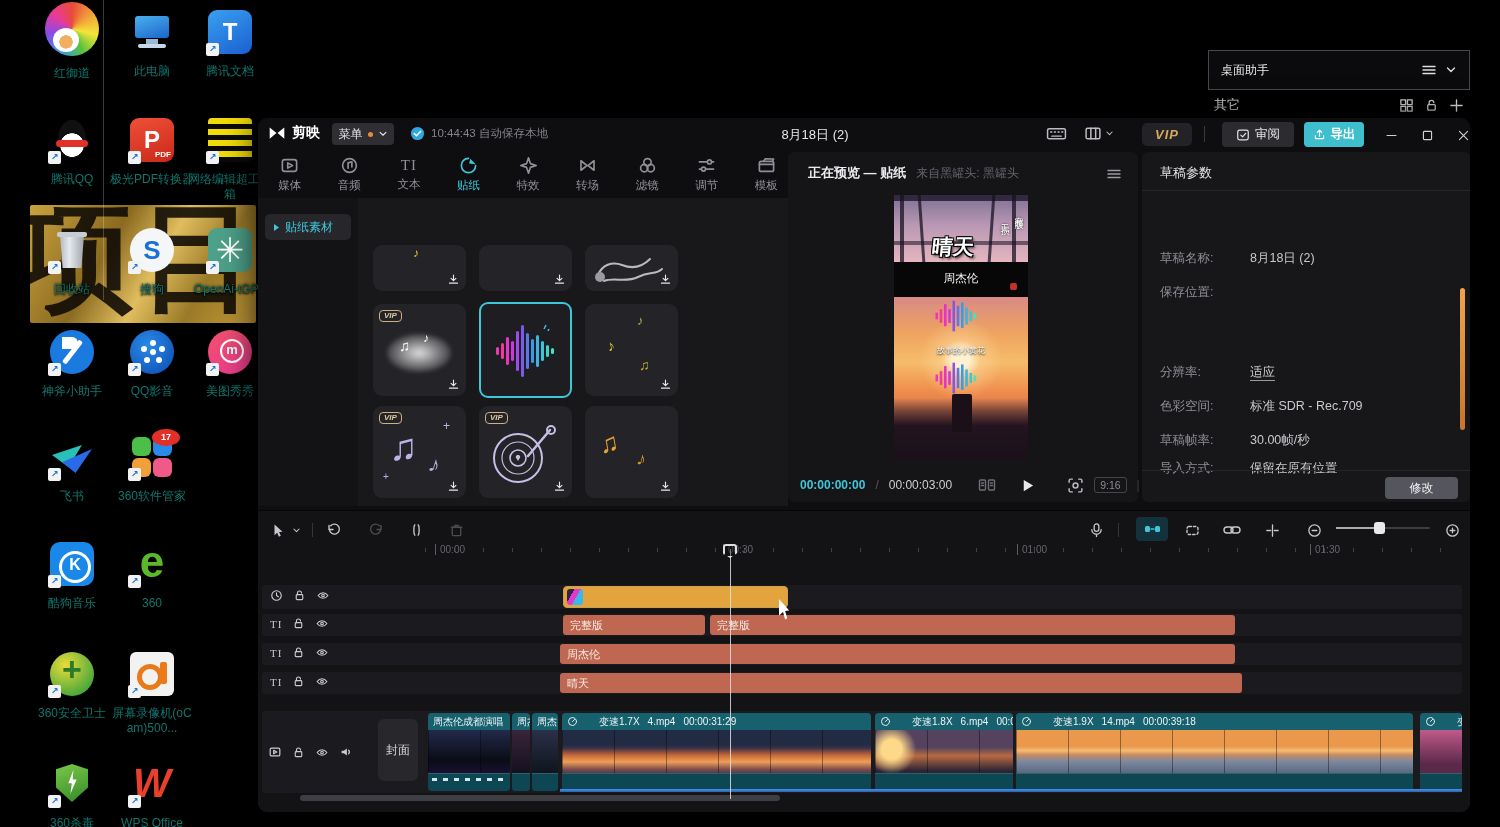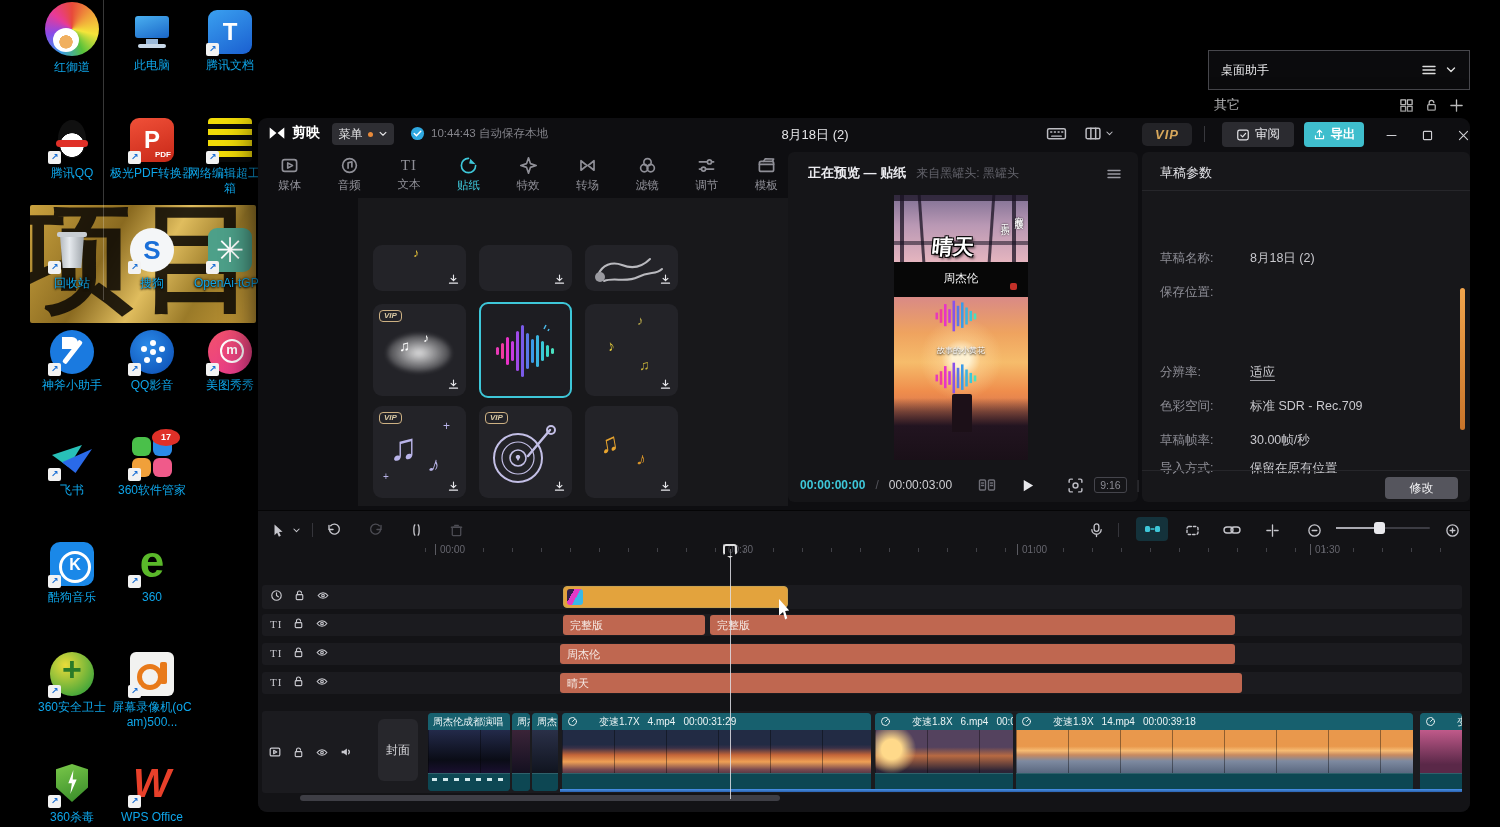--- a/index.html
+++ b/index.html
@@ -4,21 +4,21 @@
 <style>
 *{margin:0;padding:0;box-sizing:border-box}
 html,body{background:#000}
 #root{position:relative;width:1500px;height:827px;background:#000;overflow:hidden;
   font-family:"Liberation Sans","DejaVu Sans",sans-serif;color:#ddd;font-size:12px}
 svg{display:block}
 .ic{stroke:currentColor;fill:none;stroke-width:1.4;stroke-linecap:round;stroke-linejoin:round}
 
 .dicon{position:absolute;width:84px;text-align:center;z-index:1}
 .dicon .art{position:relative;width:44px;height:44px;margin:0 auto;border-radius:9px}
-.dicon .lbl{margin-top:4px;font-size:12px;color:#0ea5e9;line-height:1.25;text-shadow:0 1px 2px #000,0 0 3px #000;word-break:break-all}
+.dicon .lbl{margin-top:10px;font-size:12px;color:#0f766e;line-height:1.25;text-shadow:0 1px 2px #000,0 0 3px #000;word-break:break-all}
 .sc{position:absolute;left:-2px;bottom:-2px;width:13px;height:13px;background:#f2f2f2;border-radius:2px;
   color:#1a6fd4;font-size:9px;line-height:13px;font-weight:bold;text-align:center}
 .gold{position:absolute;left:30px;top:205px;width:226px;height:118px;overflow:hidden;border-radius:2px;
   background:linear-gradient(120deg,#caa23f,#8a6a20 35%,#e0bd5e 55%,#9a7a28 75%,#c59a38);z-index:0}
 .gold span{position:absolute;left:-14px;top:-26px;font-size:118px;font-weight:bold;color:rgba(12,9,4,.88);letter-spacing:6px;white-space:nowrap}
 .vline{position:absolute;left:103px;top:0;width:1px;height:300px;background:rgba(255,255,255,.22);z-index:0}
 
 .assist{position:absolute;left:1208px;top:50px;width:262px;height:40px;background:#0b0b0d;border:1px solid #47474c;
   display:flex;align-items:center;padding:0 12px;gap:8px;z-index:1}
 .assist .t{font-size:12px;color:#e8e8ea;flex:1}
@@ -507,20 +507,28 @@
       </div>
       <div class="tab">
         <svg class="ic" width="19" height="19" viewBox="0 0 16 16">
             <rect x="2" y="4.5" width="12" height="8.5" rx="1.5"></rect>
             <path d="M2 7h12M5.5 4.5l1.5-2.2 7 .2-1 2"></path>
           </svg>
         <span>模板</span>
       </div>
     </div>
 
+    <div class="p sidepanel">
+      <div class="sideitem">
+        <svg width="7" height="9" viewBox="0 0 7 9">
+            <path d="M1 1l5 3.5L1 8z" fill="#3ec7d9"></path>
+          </svg>
+        <span>贴纸素材</span>
+      </div>
+    </div>
     <div class="p mainpanel">
 
       <div class="tile" style="left:15px;top:47px;height:46px">
         <span class="note" style="left:40px;top:2px;color:#e8c43a;font-size:12px">♪</span>
         <span class="dl">
             <svg class="ic" width="13" height="13" viewBox="0 0 16 16">
               <path d="M8 2.5v7M5 6.5l3 3 3-3M3 12.5h10"></path>
             </svg>
           </span>
       </div>

